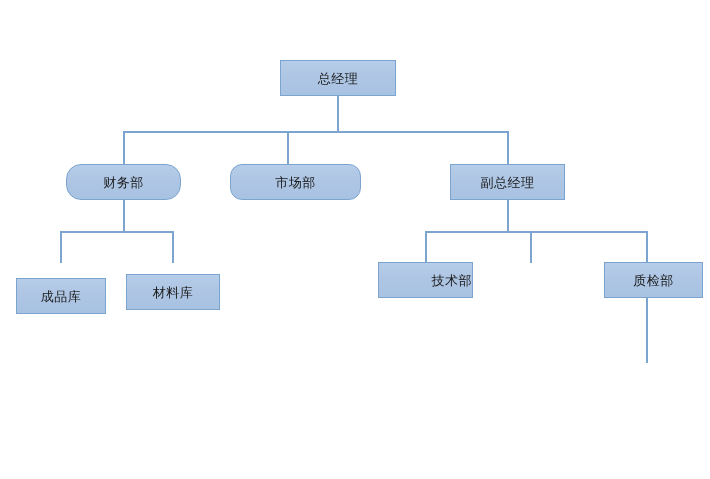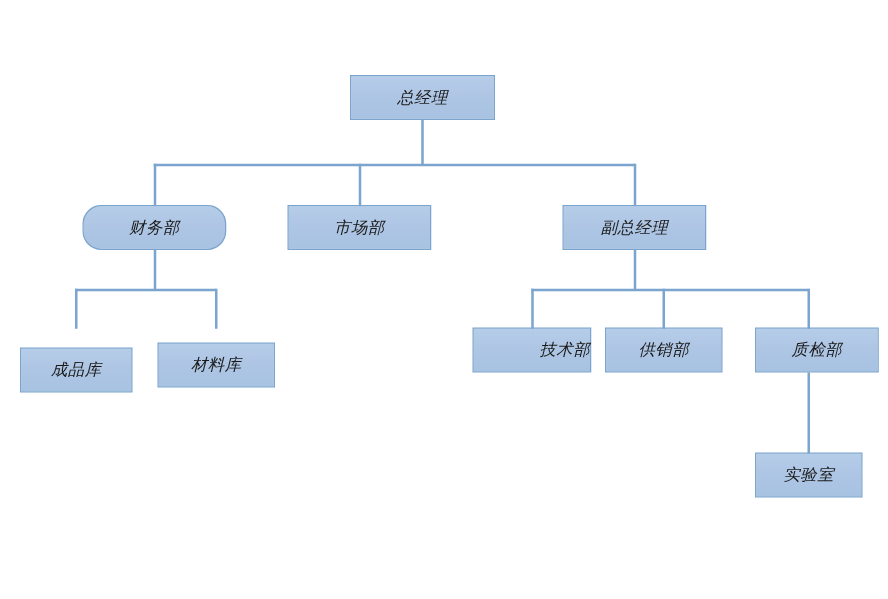--- a/index.html
+++ b/index.html
@@ -31,21 +31,20 @@
     font-size: 13px;
     line-height: 1;
     display: flex;
     align-items: center;
     justify-content: center;
     letter-spacing: 0.5px;
     white-space: nowrap;
   }
   .node-label {
     display: block;
-    font-style: italic;
   }
   .conn {
     position: absolute;
     background: #7ba4ce;
   }
   .conn-v {
     width: 2px;
   }
   .conn-h {
     height: 2px;
@@ -69,37 +68,31 @@
     <div class="conn conn-v" style="left: 425px; top: 231px; height: 32px; background: rgb(123, 164, 206);"></div>
     <div class="conn conn-v" style="left: 530px; top: 231px; height: 32px; background: rgb(123, 164, 206);"></div>
     <div class="conn conn-v" style="left: 646px; top: 231px; height: 32px; background: rgb(123, 164, 206);"></div>
     <div class="conn conn-v" style="left: 646px; top: 298px; height: 65px; background: rgb(123, 164, 206);"></div>
     <div class="node" style="left: 280px; top: 60px; width: 116px; height: 36px; border-color: rgb(123, 164, 206); color: rgb(26, 26, 26);">
       <span class="node-label">总经理</span>
     </div>
     <div class="node" style="left: 66px; top: 164px; width: 115px; height: 36px; border-color: rgb(123, 164, 206); color: rgb(26, 26, 26); border-radius: 15px;">
       <span class="node-label">财务部</span>
     </div>
-    <div class="node" style="left: 230px; top: 164px; width: 115px; height: 36px; border-color: rgb(123, 164, 206); color: rgb(26, 26, 26);">
+    <div class="node" style="left: 230px; top: 164px; width: 131px; height: 36px; border-color: rgb(123, 164, 206); color: rgb(26, 26, 26); border-radius: 12px;">
       <span class="node-label">市场部</span>
     </div>
     <div class="node" style="left: 450px; top: 164px; width: 115px; height: 36px; border-color: rgb(123, 164, 206); color: rgb(26, 26, 26);">
       <span class="node-label">副总经理</span>
     </div>
     <div class="node" style="left: 16px; top: 278px; width: 90px; height: 36px; border-color: rgb(123, 164, 206); color: rgb(26, 26, 26);">
       <span class="node-label">成品库</span>
     </div>
     <div class="node" style="left: 126px; top: 274px; width: 94px; height: 36px; border-color: rgb(123, 164, 206); color: rgb(26, 26, 26);">
       <span class="node-label">材料库</span>
     </div>
     <div class="node" style="left: 378px; top: 262px; width: 95px; height: 36px; border-color: rgb(123, 164, 206); color: rgb(26, 26, 26); justify-content: flex-end;">
       <span class="node-label">技术部</span>
     </div>
-    <div class="node" style="left: 484px; top: 262px; width: 94px; height: 36px; border-color: rgb(123, 164, 206); color: rgb(26, 26, 26);">
-      <span class="node-label">供销部</span>
-    </div>
     <div class="node" style="left: 604px; top: 262px; width: 99px; height: 36px; border-color: rgb(123, 164, 206); color: rgb(26, 26, 26);">
       <span class="node-label">质检部</span>
-    </div>
-    <div class="node" style="left: 604px; top: 362px; width: 86px; height: 36px; border-color: rgb(123, 164, 206); color: rgb(26, 26, 26);">
-      <span class="node-label">实验室</span>
     </div>
   </div>
 
 </body></html>

